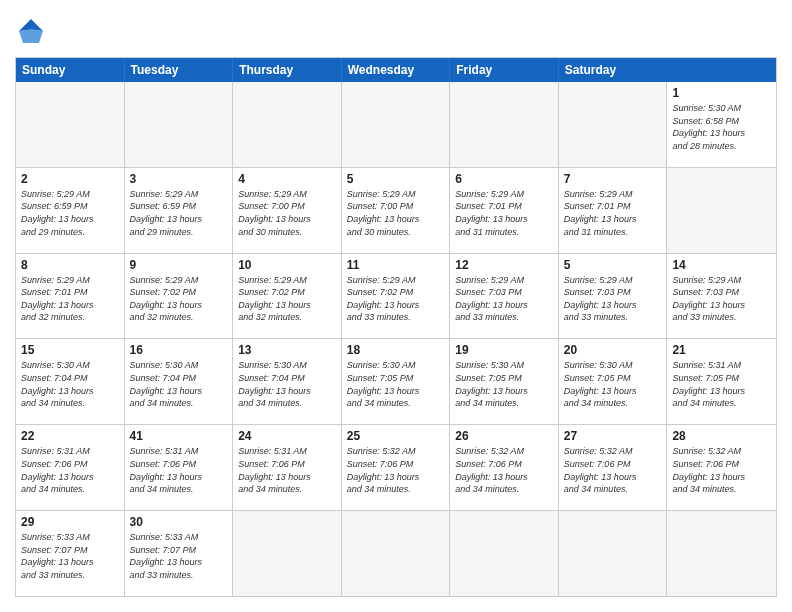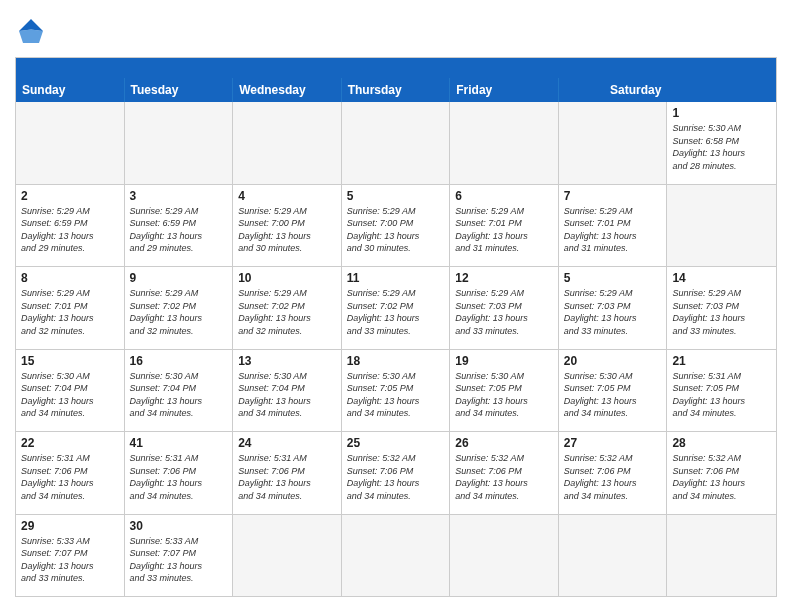--- a/index.html
+++ b/index.html
@@ -70,23 +70,22 @@
       grid-template-columns: repeat(7, 1fr);
       background: #1565c0;
     }
     .cal-header-cell {
       color: #fff;
       font-size: 12px;
       font-weight: bold;
       padding: 5px 6px;
       text-align: left;
       border-right: 1px solid #2176c7;
-      margin-top: 20px;
-    }
-    .cal-header-cell:last-child { border-right: none; text-align: right; }
+    }
+    .cal-header-cell:last-child { border-right: none; }
     .cal-body {
       flex: 1;
       display: flex;
       flex-direction: column;
     }
     .cal-week {
       display: grid;
       grid-template-columns: repeat(7, 1fr);
       flex: 1;
       border-bottom: 1px solid #ccc;
@@ -132,22 +131,22 @@
     <div class="title-block">
       <div class="main-title"></div>
       <div class="subtitle"></div>
     </div>
   </div>
 
   <div class="calendar">
     <div class="cal-header-row" id="cal-header">
         <div class="cal-header-cell">Sunday</div>
         <div class="cal-header-cell">Tuesday</div>
+        <div class="cal-header-cell">Thursday</div>
         <div class="cal-header-cell">Wednesday</div>
-        <div class="cal-header-cell">Thursday</div>
         <div class="cal-header-cell">Friday</div>
         <div class="cal-header-cell">Saturday</div>
       </div>
     <div class="cal-body" id="cal-body">
         <div class="cal-week">
           <div class="cal-cell empty"></div>
           <div class="cal-cell empty"></div>
           <div class="cal-cell empty"></div>
           <div class="cal-cell empty"></div>
           <div class="cal-cell empty"></div>

